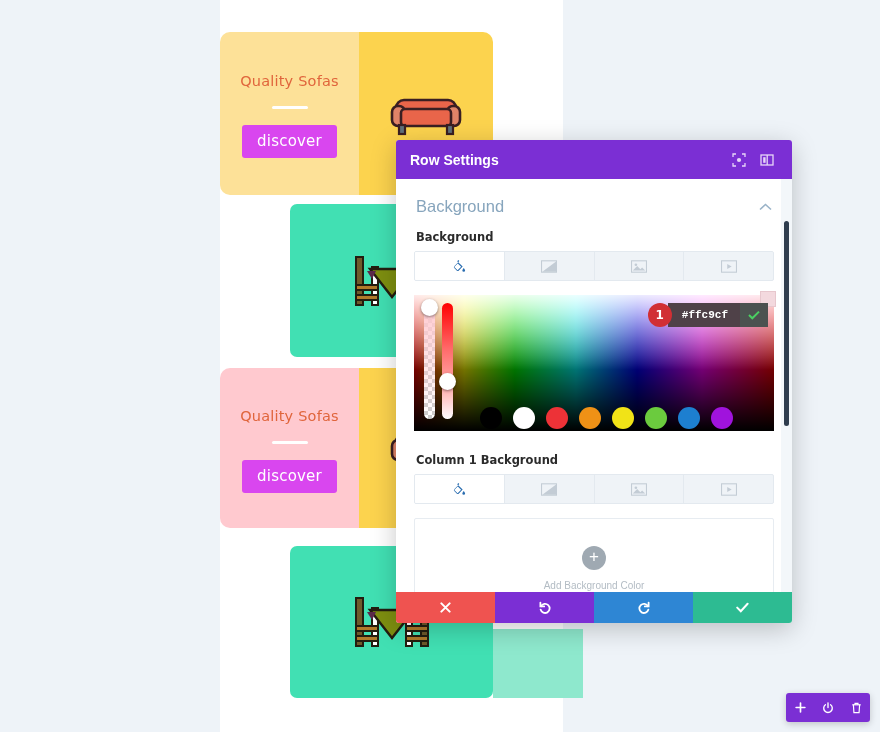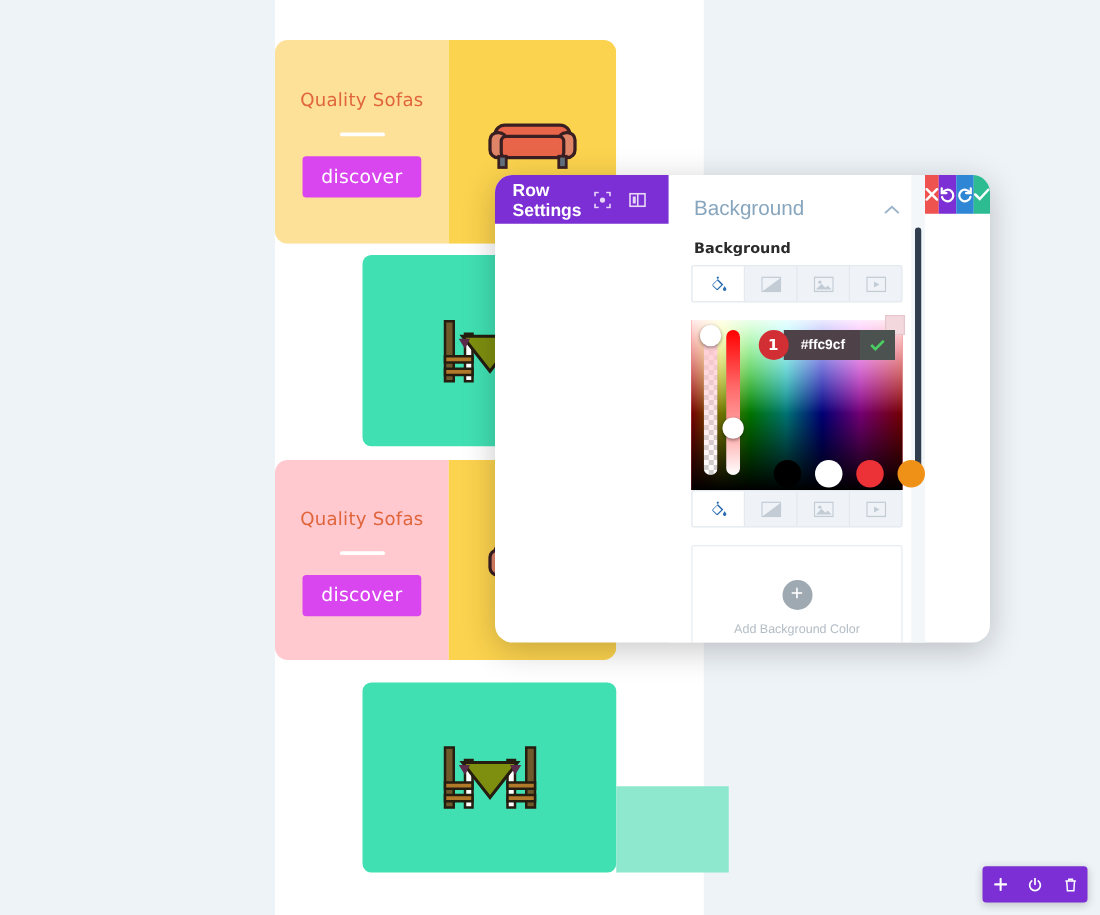--- a/index.html
+++ b/index.html
@@ -66,24 +66,24 @@
   
   #row4 { left: 70px; top: 546px; width: 203px; height: 152px; background: #41e0b3; }
   #row4 .card-art { width: 100%; }
   #row4-pad {
     position: absolute; left: 273px; top: 629px; width: 90px; height: 69px;
     background: #8ee8cd;
   }
 
   
   #modal {
-    position: absolute; left: 396px; top: 140px; width: 396px; height: 374px;
+    position: absolute; left: 396px; top: 140px; width: 396px; height: 483px;
     box-shadow: 0 6px 26px rgba(0,0,0,.22);
-    display: flex; flex-direction: row;
-    border-radius: 14px; overflow: hidden;
+    display: flex; flex-direction: column;
+    border-radius: 3px; overflow: hidden;
     background: #fff;
   }
   #modal-header {
     background: #7b2fd4; height: 39px; flex: 0 0 39px;
     display: flex; align-items: center; padding: 0 14px;
   }
   #modal-title { color: #fff; font-size: 14px; font-weight: bold; flex: 1; }
   .hdr-icon {
     width: 22px; height: 22px; margin-left: 6px; cursor: pointer;
     display: flex; align-items: center; justify-content: center;
@@ -169,21 +169,21 @@
   #hex-badge {
     width: 24px; height: 24px; border-radius: 50%; background: #d12f34;
     color: #fff; font-size: 12px; font-weight: bold;
     display: flex; align-items: center; justify-content: center;
     position: relative; z-index: 2; margin-right: -4px;
     font-family: "DejaVu Sans", sans-serif;
   }
   #hex-value {
     background: #4f4148; color: #fff; font-size: 11px; font-weight: bold;
     padding: 0 12px 0 14px; height: 24px; line-height: 24px;
-    font-family: Liberation Sans, sans-serif;
+    font-family: Liberation Mono, monospace;
   }
   #hex-ok {
     background: #4c5250; width: 28px; height: 24px;
     display: flex; align-items: center; justify-content: center;
     color: #4ad062; font-size: 12px; cursor: pointer;
   }
   #picker-corner {
     position:absolute; right:-2px; top:-4px; width:16px; height:16px;
     background:#f3d9de; border:1px solid #e7c7cd;
   }
@@ -414,20 +414,21 @@
           <div class="swatch" style="background:#ffffff"></div>
           <div class="swatch" style="background:#ed3237"></div>
           <div class="swatch" style="background:#ef9116"></div>
           <div class="swatch" style="background:#f1e317"></div>
           <div class="swatch" style="background:#6bcb3e"></div>
           <div class="swatch" style="background:#1d7fd0"></div>
           <div class="swatch" style="background:#a013dd"></div>
         </div>
       </div>
 
+      <div class="field-label" id="col1-label">Column 1 Background</div>
 
       <div class="bg-tabs">
         <div class="bg-tab active">
           <svg width="14" height="14" viewBox="0 0 16 16" fill="#2a6db0">
             <path d="M7.3 1.2 5.9 2.6l1.2 1.2-4.5 4.5a1.4 1.4 0 0 0 0 2l3 3a1.4 1.4 0 0 0 2 0l4.6-4.6-5.1-5.1 1.2-1.2-1-1.2zM6.6 5.1l3.8 3.8-4 4-3.8-3.8 4-4z"></path>
             <path d="M13.4 10.3s1.6 1.9 1.6 2.8a1.6 1.6 0 1 1-3.2 0c0-.9 1.6-2.8 1.6-2.8z"></path>
           </svg>
         </div>
         <div class="bg-tab">
           <svg width="16" height="13" viewBox="0 0 18 14">

